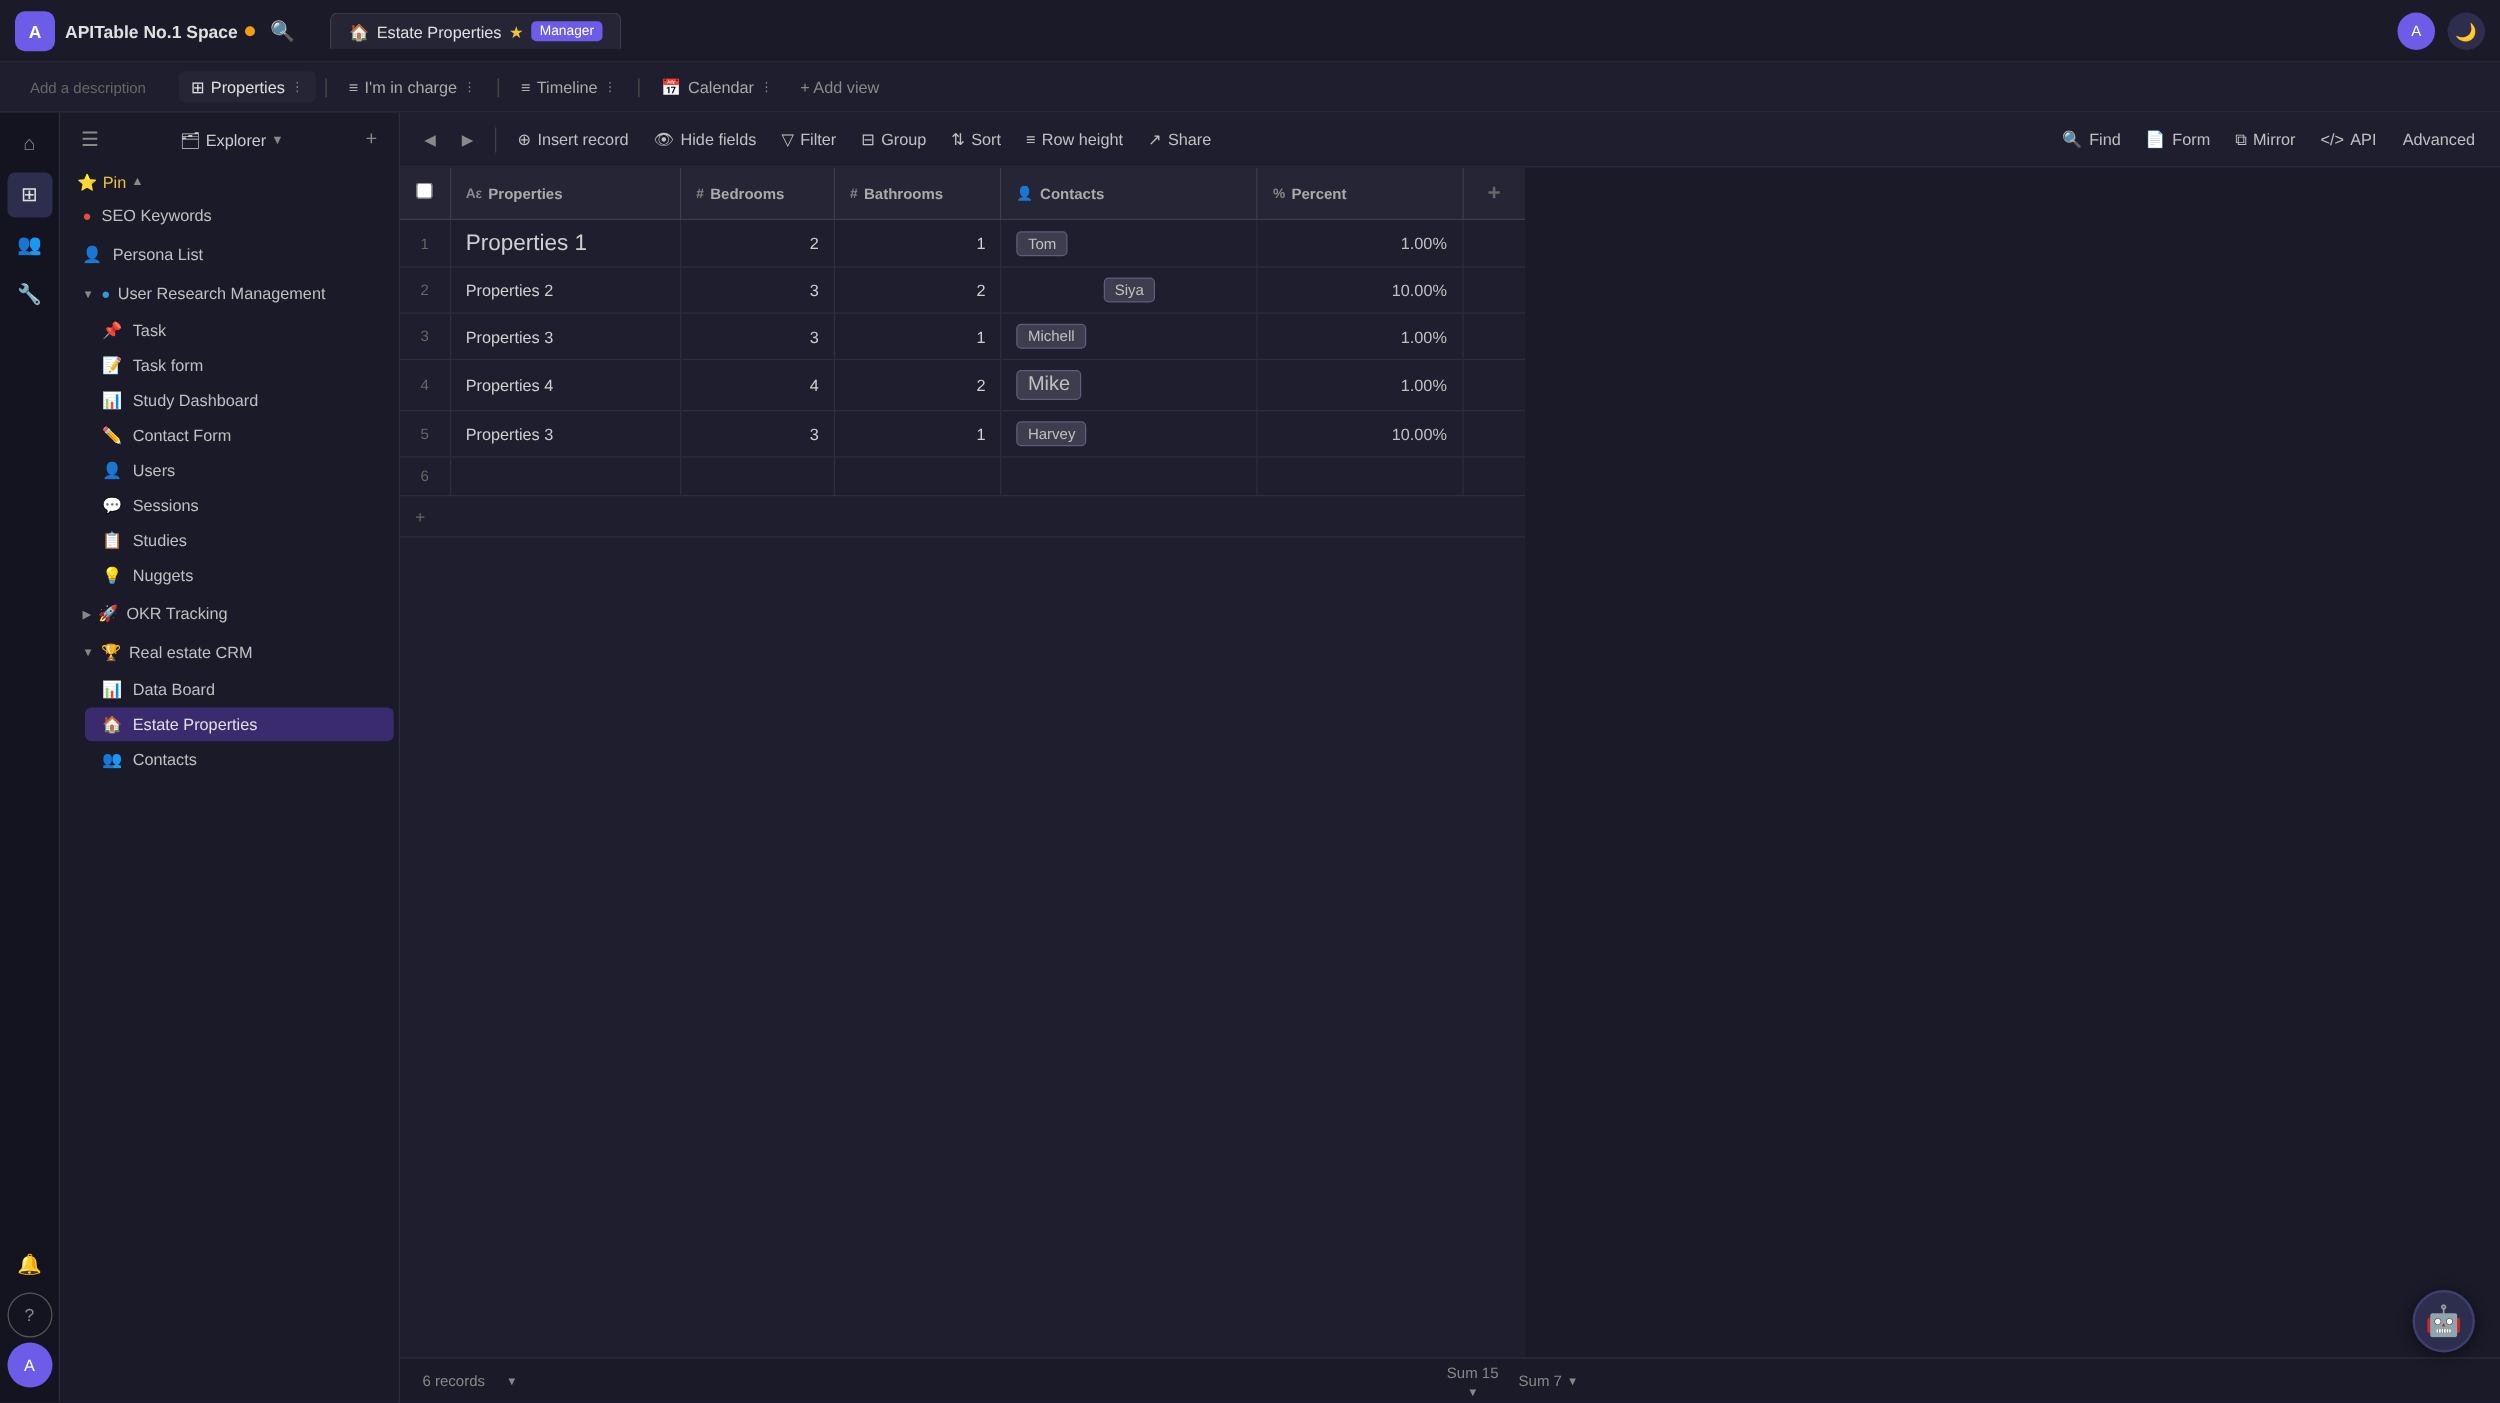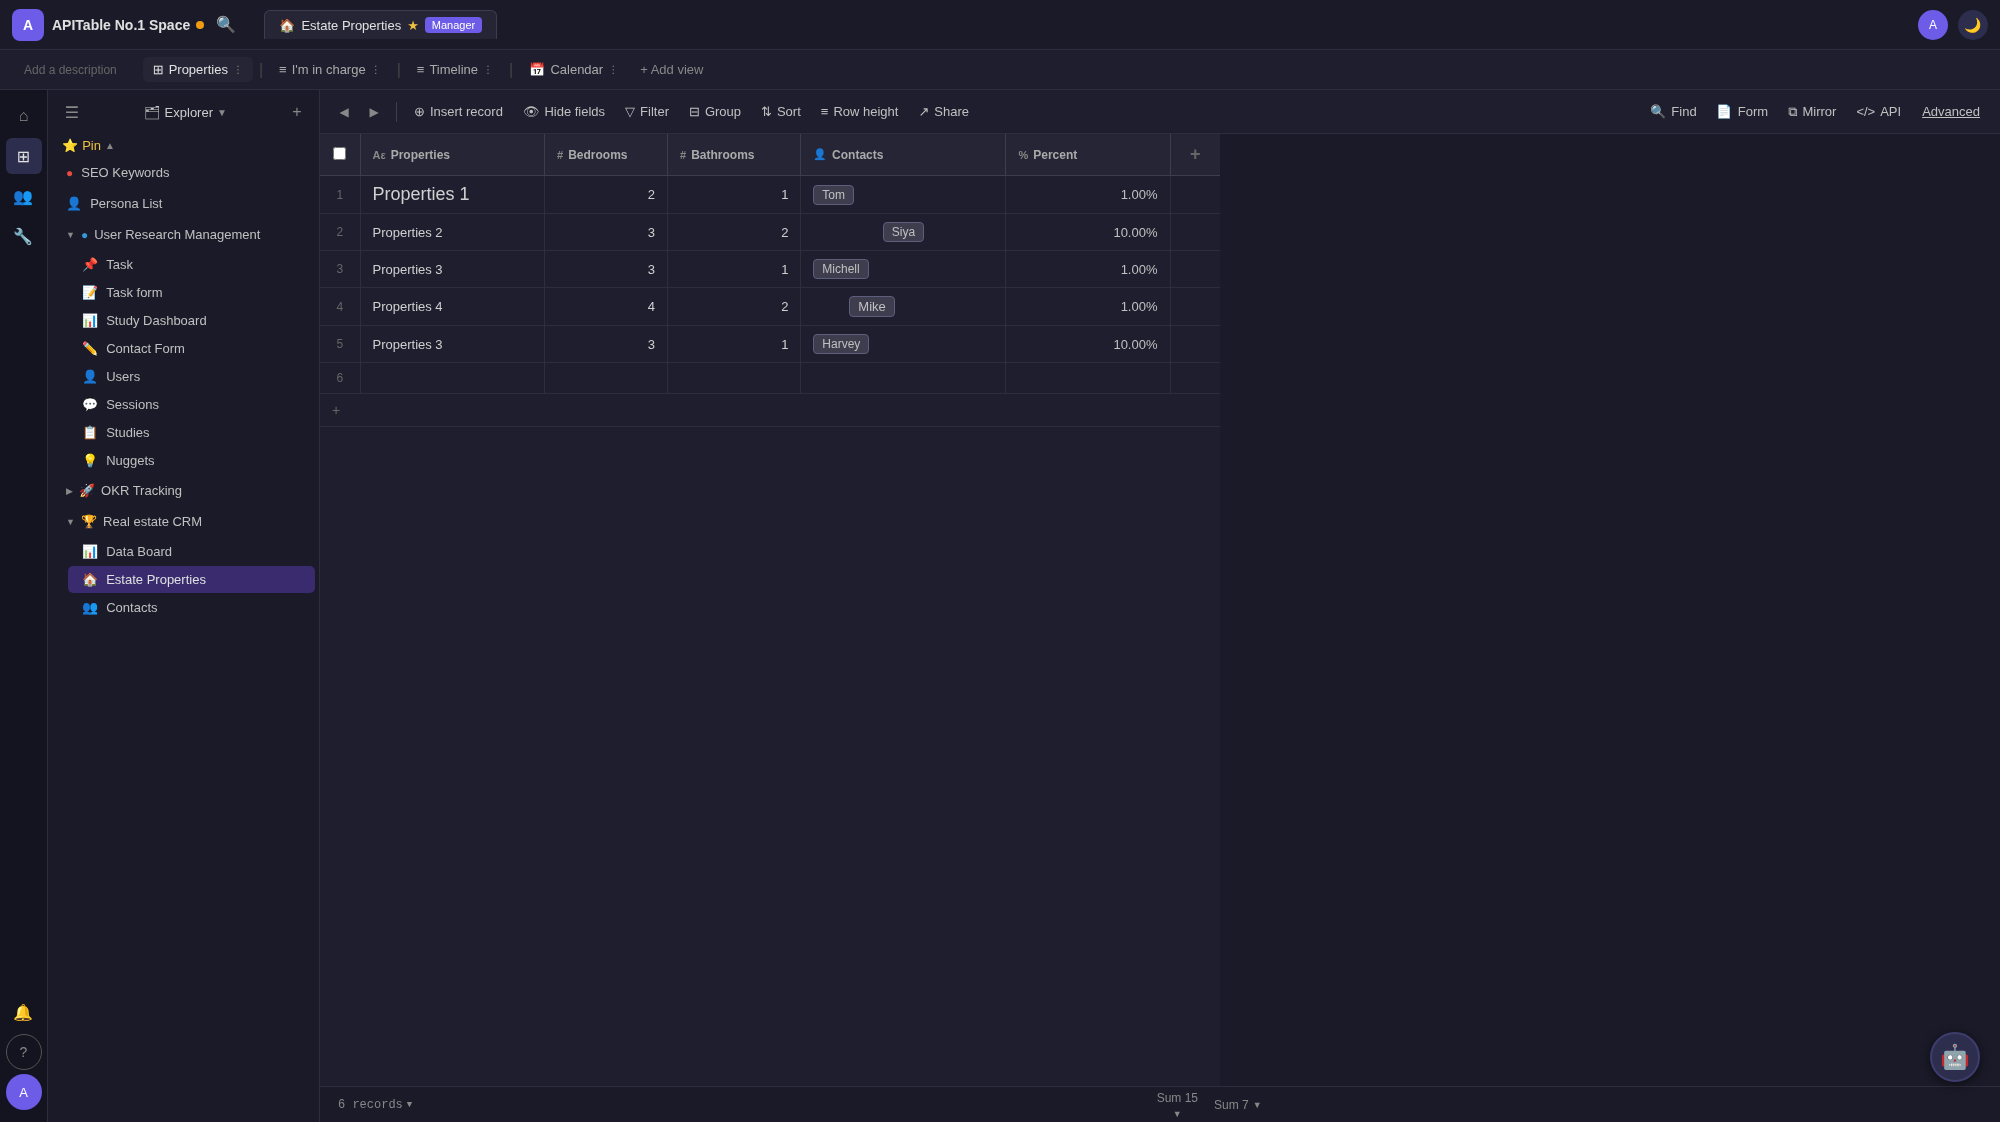--- a/index.html
+++ b/index.html
@@ -215,21 +215,21 @@
         <span>Form</span>
       </div>
       <div style="display:flex;align-items:center;gap:5px;padding:5px 9px;cursor:pointer;color:#c0c0c0;border-radius:4px;font-size:13px;">
         <span>⧉</span>
         <span>Mirror</span>
       </div>
       <div style="display:flex;align-items:center;gap:5px;padding:5px 9px;cursor:pointer;color:#c0c0c0;border-radius:4px;font-size:13px;">
         <span>&lt;/&gt;</span>
         <span>API</span>
       </div>
-      <div style="padding:5px 10px;cursor:pointer;color:#c0c0c0;font-size:13px;text-decoration:underline;">Advanced</div>
+      <div style="padding:5px 10px;cursor:pointer;color:#c0c0c0;font-size:13px;">Advanced</div>
     </div>
 
     <div style="display:flex;flex:1;overflow:hidden;">
 
       <div style="overflow:auto;flex:0 0 auto;max-width:1010px;">
         <table style="border-collapse:collapse;background:#1e1e2e;min-width:900px;">
           <thead>
             <tr>
               <th style="background:#252535;padding:8px;border-bottom:1px solid #3d3d4e;border-right:1px solid #3d3d4e;width:40px;text-align:center;">
                 <input type="checkbox" style="width: 13px; height: 13px; cursor: pointer;">
@@ -293,21 +293,21 @@
                 <td style="padding: 8px 12px; font-size: 13px; color: rgb(208, 208, 208); border-bottom: 1px solid rgb(45, 45, 61); border-right: 1px solid rgb(45, 45, 61); text-align: right;">1</td>
                 <td style="padding: 8px 12px; font-size: 13px; color: rgb(208, 208, 208); border-bottom: 1px solid rgb(45, 45, 61); border-right: 1px solid rgb(45, 45, 61);"><span style="background: rgb(61, 61, 78); border: 1px solid rgb(93, 93, 126); border-radius: 4px; padding: 2px 8px; font-size: 12px; color: rgb(192, 192, 192); display: inline-block;">Michell</span></td>
                 <td style="padding: 8px 12px; font-size: 13px; color: rgb(192, 192, 192); border-bottom: 1px solid rgb(45, 45, 61); border-right: 1px solid rgb(45, 45, 61); text-align: right;">1.00%</td>
                 <td style="border-bottom: 1px solid rgb(45, 45, 61);"></td>
               </tr>
               <tr style="">
                 <td style="text-align: center; color: rgb(102, 102, 102); font-size: 12px; padding: 8px; border-bottom: 1px solid rgb(45, 45, 61); border-right: 1px solid rgb(45, 45, 61); width: 40px;">4</td>
                 <td style="padding: 8px 12px; font-size: 13px; color: rgb(208, 208, 208); border-bottom: 1px solid rgb(45, 45, 61); border-right: 1px solid rgb(45, 45, 61); font-weight: 500;">Properties 4</td>
                 <td style="padding: 8px 12px; font-size: 13px; color: rgb(208, 208, 208); border-bottom: 1px solid rgb(45, 45, 61); border-right: 1px solid rgb(45, 45, 61); text-align: right;">4</td>
                 <td style="padding: 8px 12px; font-size: 13px; color: rgb(208, 208, 208); border-bottom: 1px solid rgb(45, 45, 61); border-right: 1px solid rgb(45, 45, 61); text-align: right;">2</td>
-                <td style="padding: 8px 12px; font-size: 13px; color: rgb(208, 208, 208); border-bottom: 1px solid rgb(45, 45, 61); border-right: 1px solid rgb(45, 45, 61);"><span style="background: rgb(61, 61, 78); border: 1px solid rgb(93, 93, 126); border-radius: 4px; padding: 2px 8px; font-size: 13px; color: rgb(192, 192, 192); display: inline-block; margin-left: 36px;">Mike</span></td>
+                <td style="padding: 8px 12px; font-size: 13px; color: rgb(208, 208, 208); border-bottom: 1px solid rgb(45, 45, 61); border-right: 1px solid rgb(45, 45, 61);"><span style="background: rgb(61, 61, 78); border: 1px solid rgb(93, 93, 126); border-radius: 4px; padding: 2px 8px; font-size: 16px; color: rgb(192, 192, 192); display: inline-block;">Mike</span></td>
                 <td style="padding: 8px 12px; font-size: 13px; color: rgb(192, 192, 192); border-bottom: 1px solid rgb(45, 45, 61); border-right: 1px solid rgb(45, 45, 61); text-align: right;">1.00%</td>
                 <td style="border-bottom: 1px solid rgb(45, 45, 61);"></td>
               </tr>
               <tr style="">
                 <td style="text-align: center; color: rgb(102, 102, 102); font-size: 12px; padding: 8px; border-bottom: 1px solid rgb(45, 45, 61); border-right: 1px solid rgb(45, 45, 61); width: 40px;">5</td>
                 <td style="padding: 8px 12px; font-size: 13px; color: rgb(208, 208, 208); border-bottom: 1px solid rgb(45, 45, 61); border-right: 1px solid rgb(45, 45, 61); font-weight: 500;">Properties 3</td>
                 <td style="padding: 8px 12px; font-size: 13px; color: rgb(208, 208, 208); border-bottom: 1px solid rgb(45, 45, 61); border-right: 1px solid rgb(45, 45, 61); text-align: right;">3</td>
                 <td style="padding: 8px 12px; font-size: 13px; color: rgb(208, 208, 208); border-bottom: 1px solid rgb(45, 45, 61); border-right: 1px solid rgb(45, 45, 61); text-align: right;">1</td>
                 <td style="padding: 8px 12px; font-size: 13px; color: rgb(208, 208, 208); border-bottom: 1px solid rgb(45, 45, 61); border-right: 1px solid rgb(45, 45, 61);"><span style="background: rgb(61, 61, 78); border: 1px solid rgb(93, 93, 126); border-radius: 4px; padding: 2px 8px; font-size: 12px; color: rgb(192, 192, 192); display: inline-block;">Harvey</span></td>
                 <td style="padding: 8px 12px; font-size: 13px; color: rgb(192, 192, 192); border-bottom: 1px solid rgb(45, 45, 61); border-right: 1px solid rgb(45, 45, 61); text-align: right;">10.00%</td>
@@ -326,21 +326,21 @@
                 <td colspan="7" style="padding: 8px 12px; color: rgb(102, 102, 102); font-size: 14px; cursor: pointer; border-bottom: 1px solid rgb(45, 45, 61);">+</td>
               </tr>
             </tbody>
         </table>
       </div>
 
       <div style="flex:1;background:#1a1a28;"></div>
     </div>
 
     <div style="height:36px;background:#1a1a28;border-top:1px solid #2d2d3d;display:flex;align-items:center;padding:0 10px;gap:8px;font-size:12px;color:#888;">
-      <div style="display:flex;align-items:center;gap:4px;padding:4px 8px;cursor:pointer;font-family:Liberation Mono, monospace;">
+      <div style="display:flex;align-items:center;gap:17px;padding:4px 8px;cursor:pointer;">
         <span>6 records</span>
         <span style="font-size:9px;">▼</span>
       </div>
       <div style="flex:1;display:flex;justify-content:center;">
         <div style="display:flex;align-items:center;gap:4px;padding:4px 8px;cursor:pointer;flex-direction:column;">
           <span>Sum 15</span>
           <span style="font-size:9px;">▼</span>
         </div>
         <div style="display:flex;align-items:center;gap:4px;padding:4px 8px;cursor:pointer;">
           <span>Sum 7</span>

